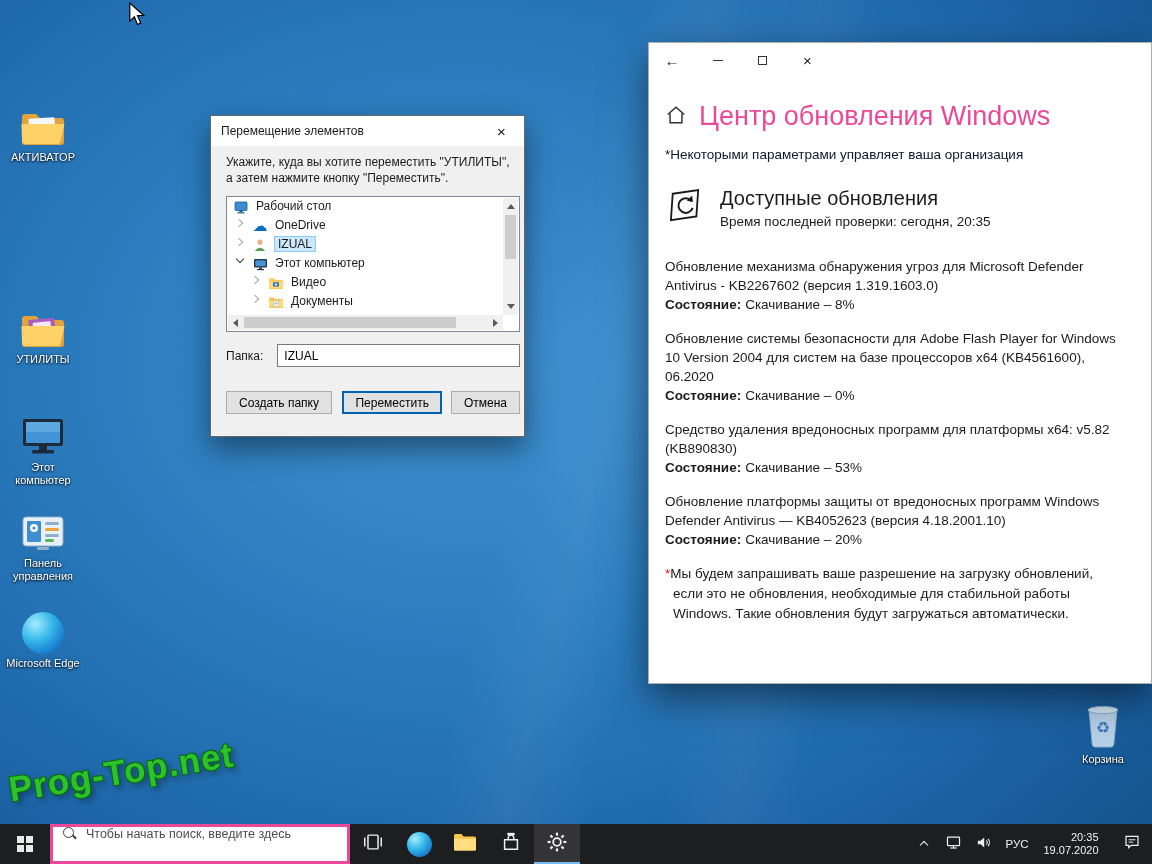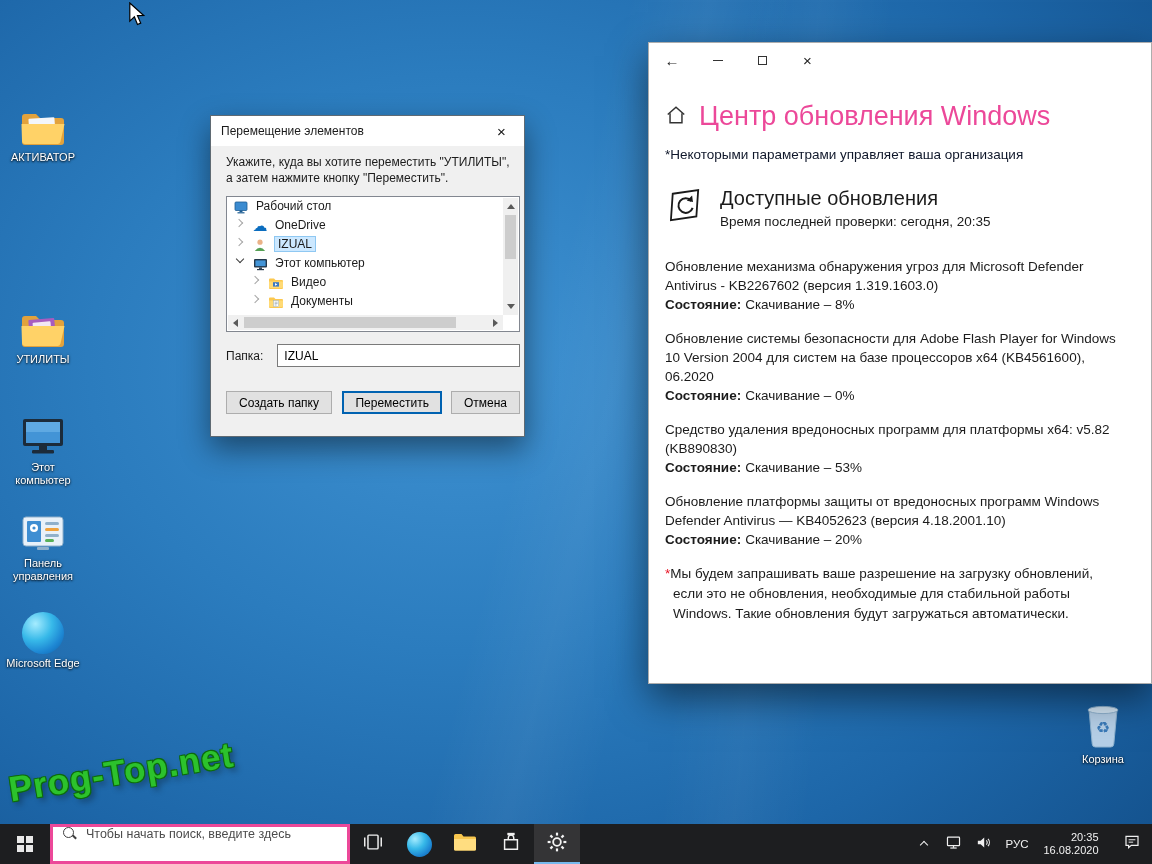--- a/index.html
+++ b/index.html
@@ -416,21 +416,21 @@
       <div class="tray-btn" style="width:30px;">
         <span><svg width="17" height="17" viewBox="0 0 24 24">
               <path d="M4 9.5 v5 h4 l5 4.5 V5 L8 9.5 Z" fill="#f0f0f0"></path>
               <path d="M16 9 a4.2 4.2 0 0 1 0 6 M18.3 7 a7.3 7.3 0 0 1 0 10" stroke="#f0f0f0" stroke-width="1.6" fill="none"></path>
             </svg></span>
       </div>
       <div class="tray-btn lang" style="width:38px;">РУС</div>
       <div class="tray-btn" style="width:76px; padding-right:6px;">
         <div class="clock">
             <div>20:35</div>
-            <div>16.08.2020</div>
+            <div>19.07.2020</div>
           </div>
       </div>
       <div class="tray-btn" style="width:40px;">
         <span><svg width="18" height="18" viewBox="0 0 24 24" fill="none" stroke="#f0f0f0" stroke-width="1.6">
               <path d="M4 4.5 h16 v12 h-9 l-3.5 3 v-3 H4 Z"></path>
               <path d="M7.5 9 h9 M7.5 12.2 h6" stroke-width="1.3"></path>
             </svg></span>
       </div>
     </div>
   </div>

